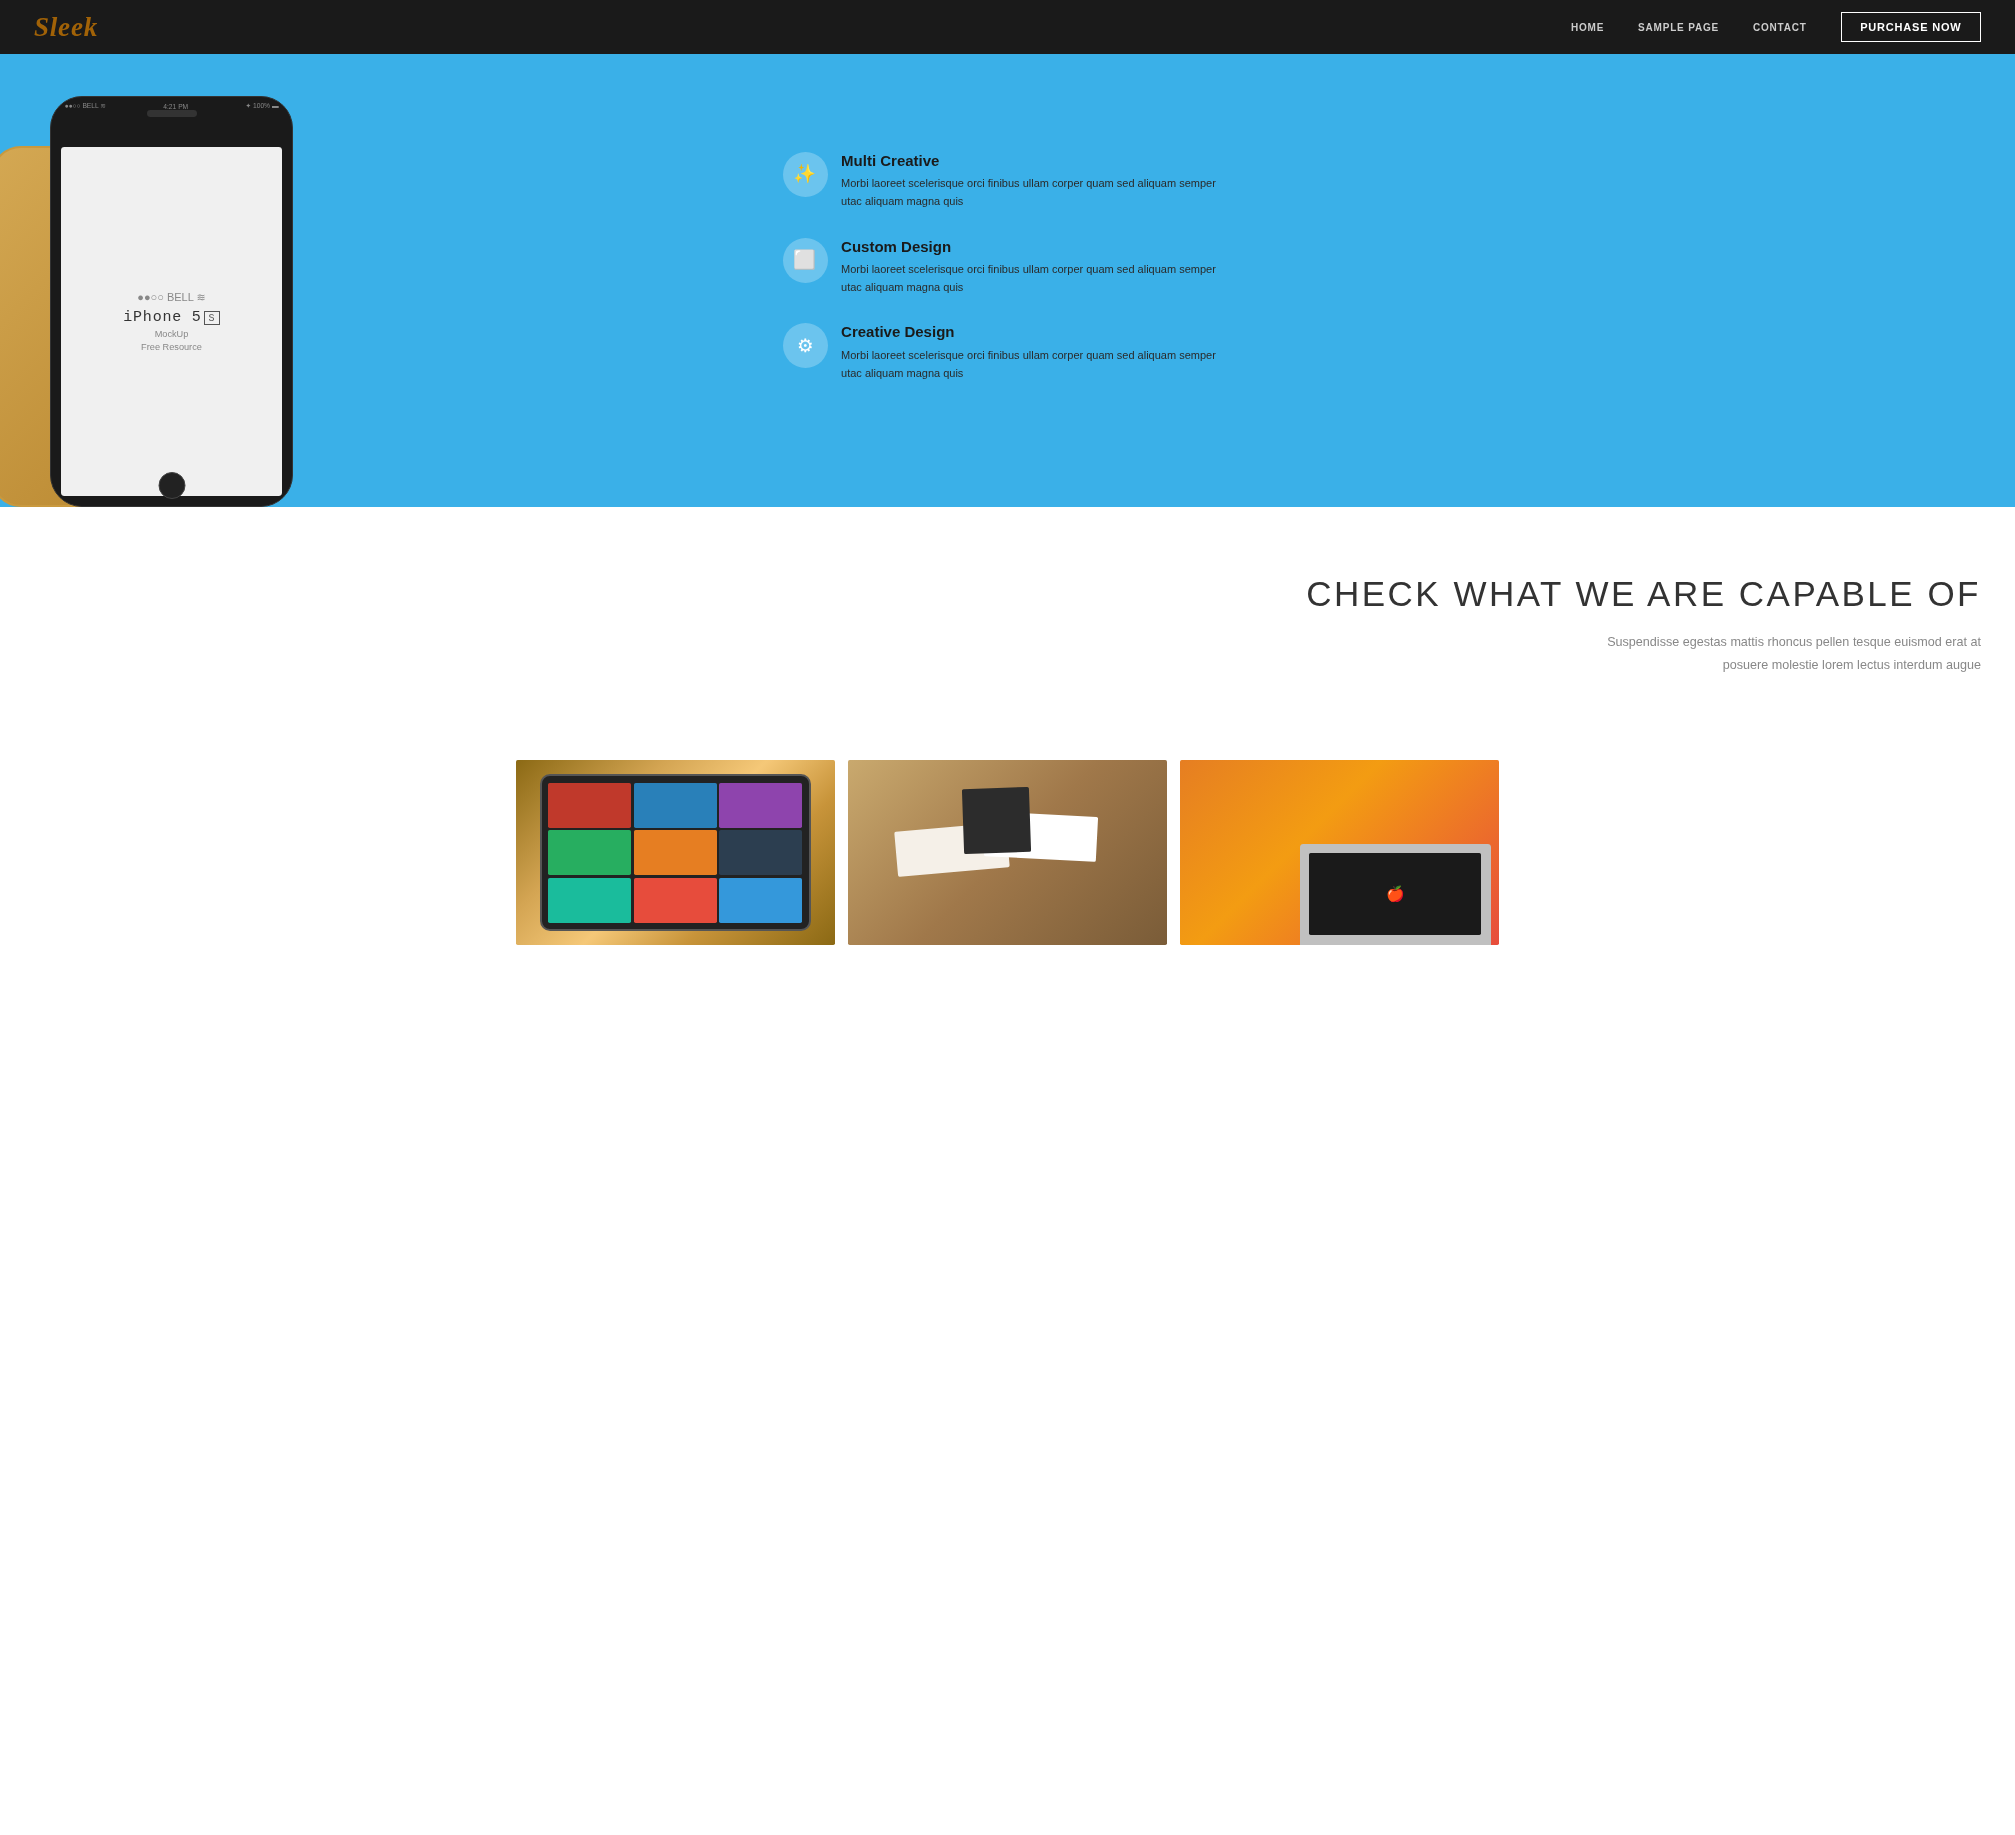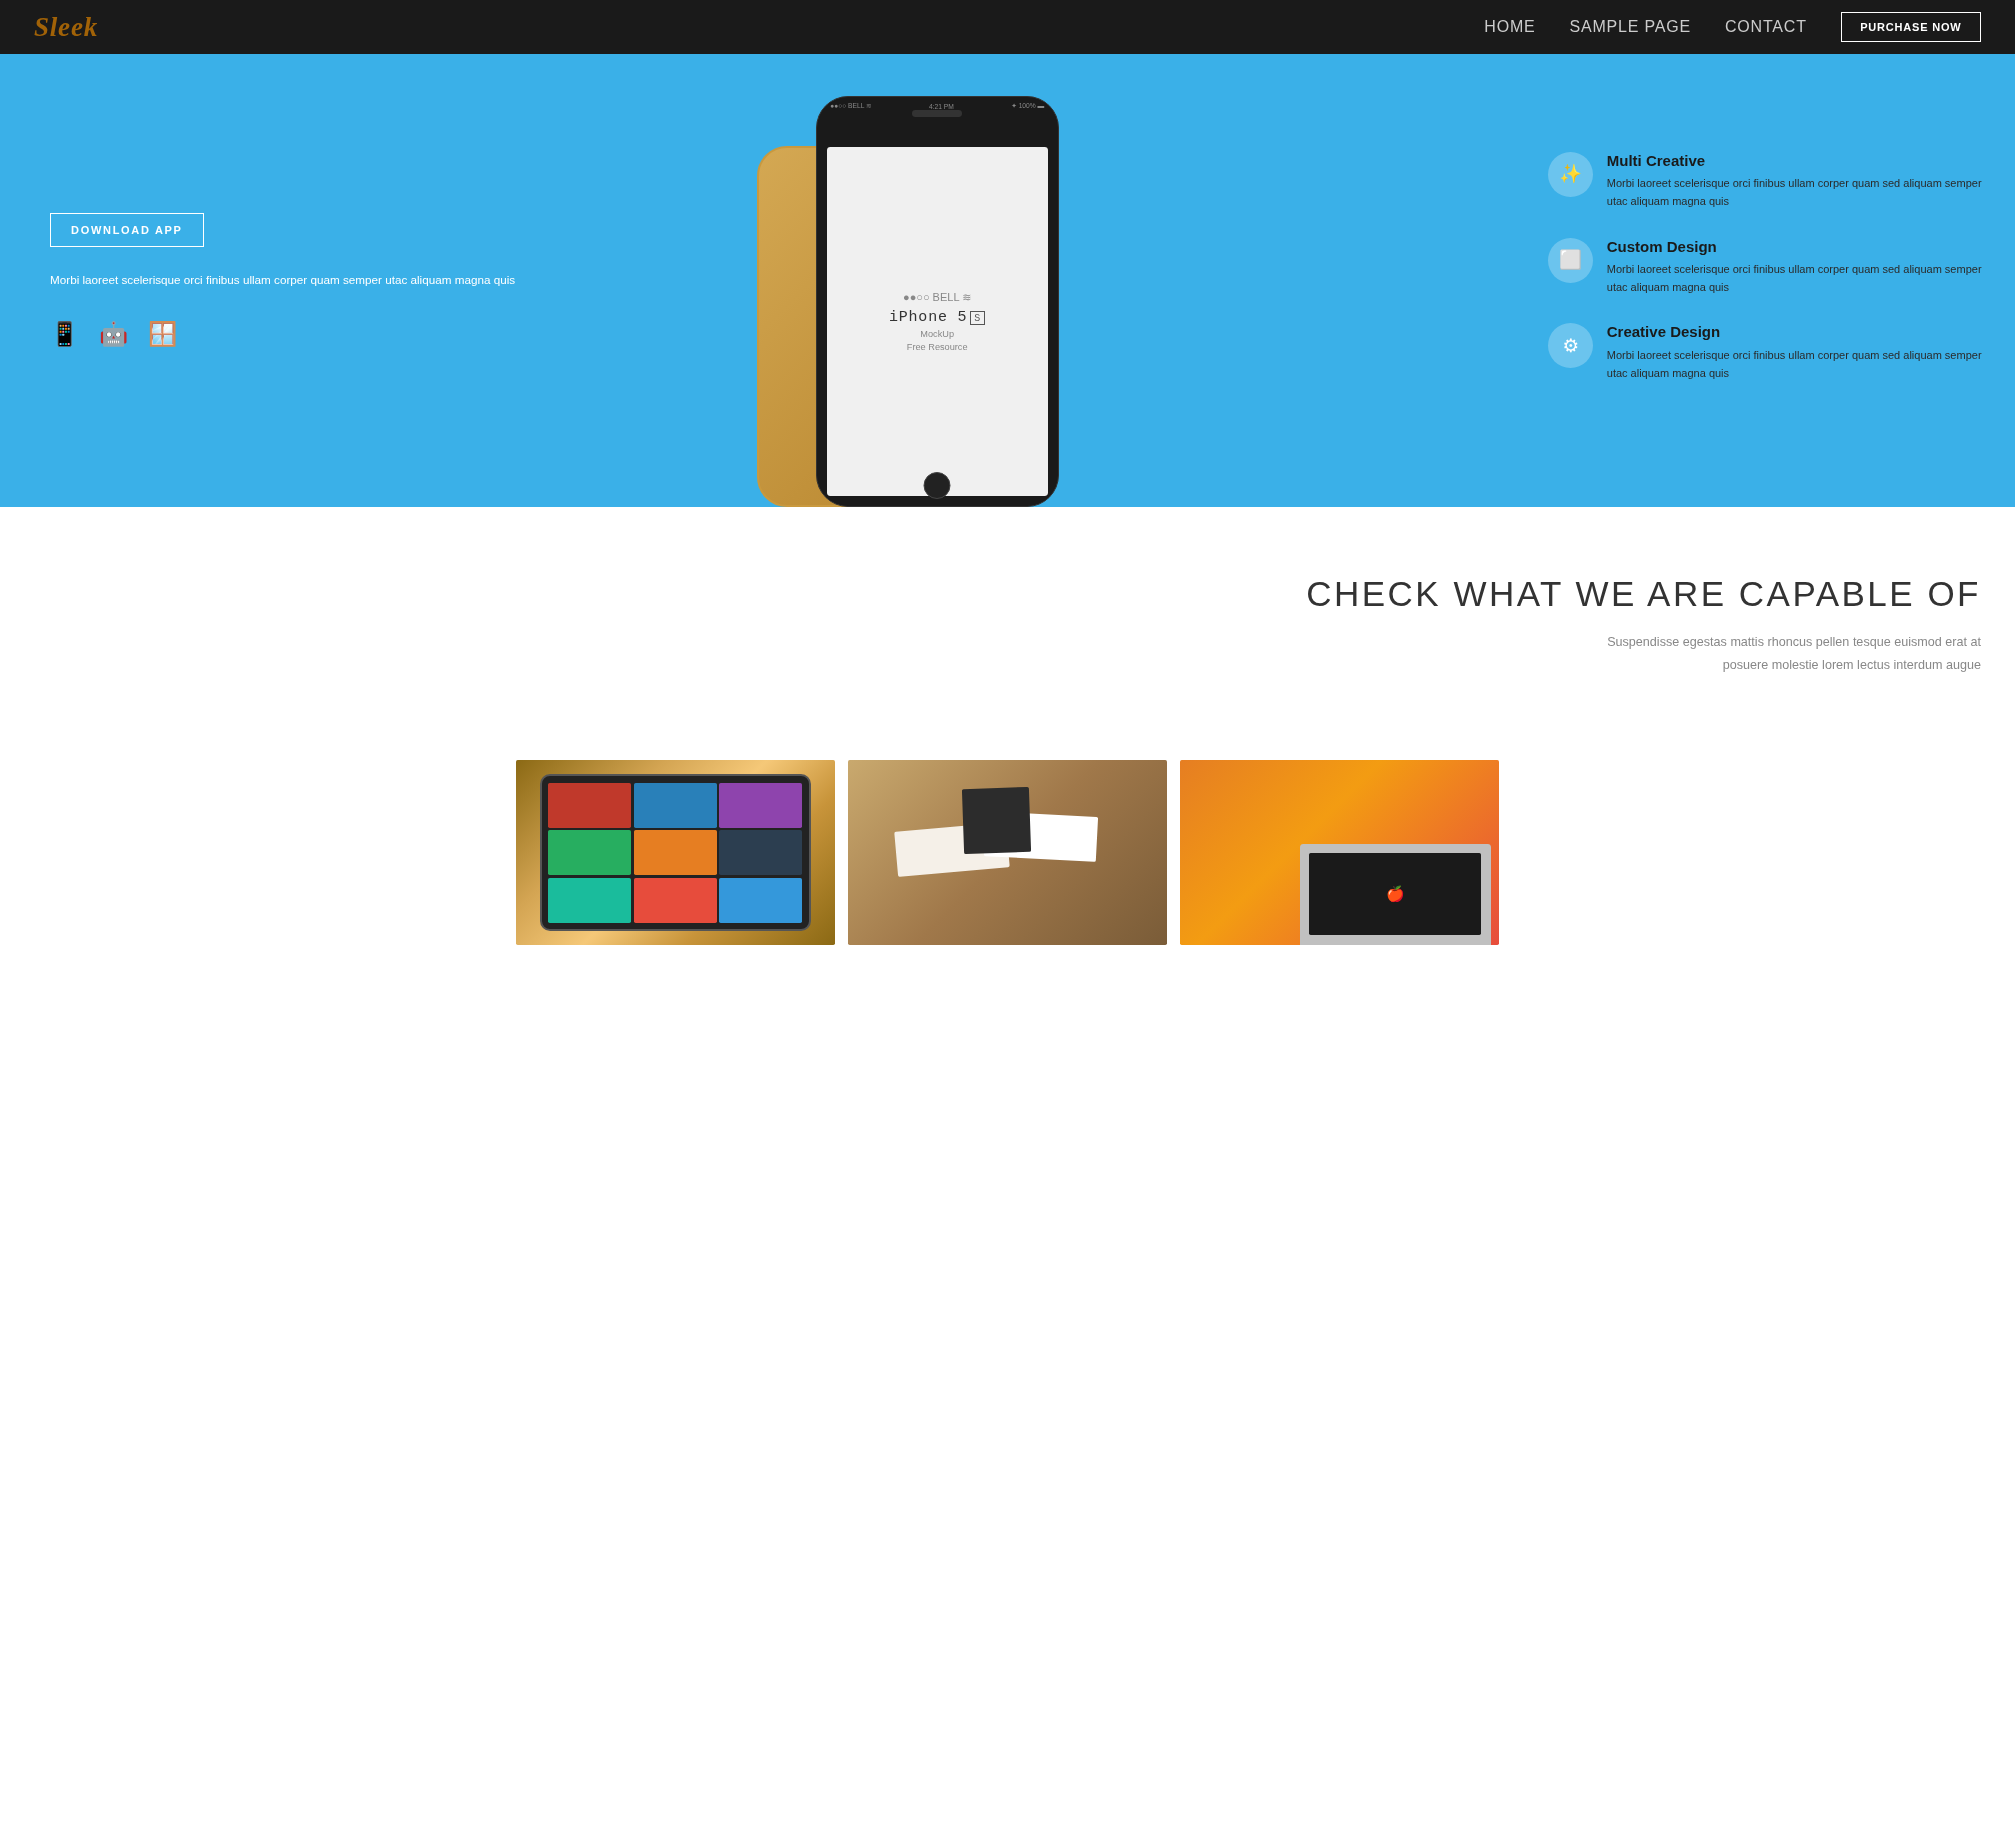--- a/index.html
+++ b/index.html
@@ -25,23 +25,23 @@
       letter-spacing: 0.8px;
     }
     .nav-links {
       display: flex;
       align-items: center;
       gap: 34px;
     }
     .nav-link {
       color: #ccc;
       text-decoration: none;
-      font-size: 16px;
+      font-size: 10px;
       letter-spacing: 0.8px;
-      font-weight: 400;
+      font-weight: 700;
       text-transform: uppercase;
     }
     .nav-btn {
       background: transparent;
       border: 1.7px solid #fff;
       color: #fff;
       padding: 8.4px 18.5px;
       font-size: 11px;
       font-weight: 700;
       letter-spacing: 0.8px;
@@ -378,29 +378,20 @@
   <div class="nav-links">
     <a class="nav-link" href="#">HOME</a>
     <a class="nav-link" href="#">SAMPLE PAGE</a>
     <a class="nav-link" href="#">CONTACT</a>
     <button class="nav-btn">PURCHASE NOW</button>
   </div>
 </nav>
 
 <section class="hero">
 
-  <div class="hero-left">
-    <button class="download-btn">DOWNLOAD APP</button>
-    <p class="hero-desc">Morbi laoreet scelerisque orci finibus ullam corper quam semper utac aliquam magna quis</p>
-    <div class="platform-icons">
-      <span class="platform-icon">📱</span>
-      <span class="platform-icon">🤖</span>
-      <span class="platform-icon">🪟</span>
-    </div>
-  </div>
 
   <div class="hero-center">
     <div class="phone-container">
 
       <div class="phone-back"></div>
 
       <div class="phone-front">
         <div class="phone-notch"></div>
         <div class="phone-status-bar">
           <span>●●○○ BELL ≋</span>

